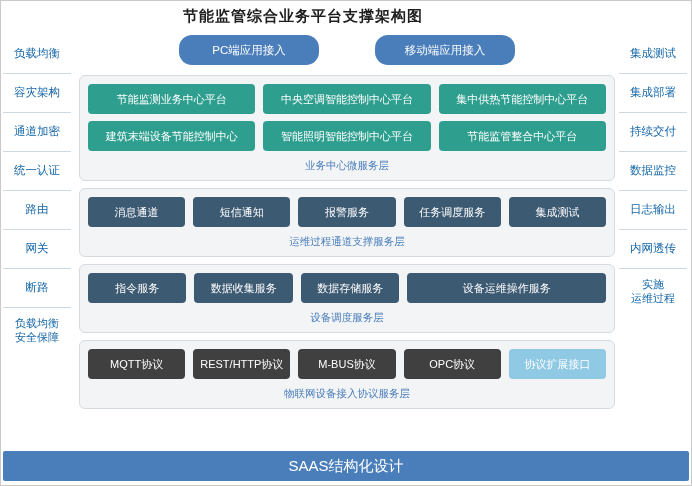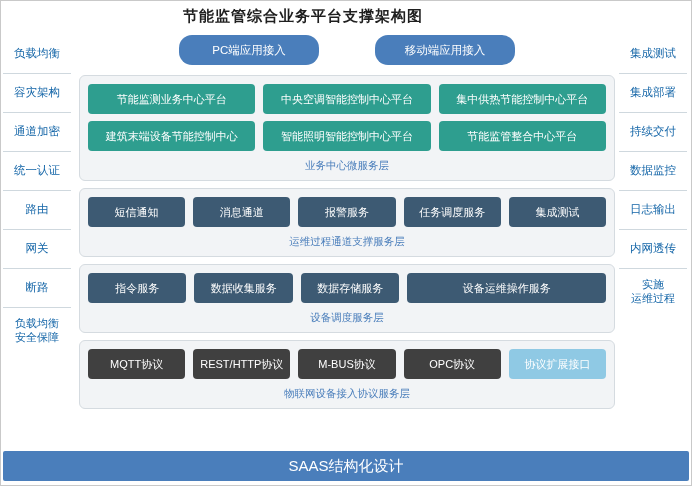--- a/index.html
+++ b/index.html
@@ -195,22 +195,22 @@
       <div class="row">
         <div class="box green">建筑末端设备节能控制中心</div>
         <div class="box green">智能照明智能控制中心平台</div>
         <div class="box green">节能监管整合中心平台</div>
       </div>
       <div class="panel-label">业务中心微服务层</div>
     </div>
 
     <div class="panel">
       <div class="row">
+        <div class="box darkblue">消息通道</div>
         <div class="box darkblue">短信通知</div>
-        <div class="box darkblue">消息通道</div>
         <div class="box darkblue">报警服务</div>
         <div class="box darkblue">任务调度服务</div>
         <div class="box darkblue">集成测试</div>
       </div>
       <div class="panel-label">运维过程通道支撑服务层</div>
     </div>
 
     <div class="panel">
       <div class="row">
         <div class="box darkblue">指令服务</div>

